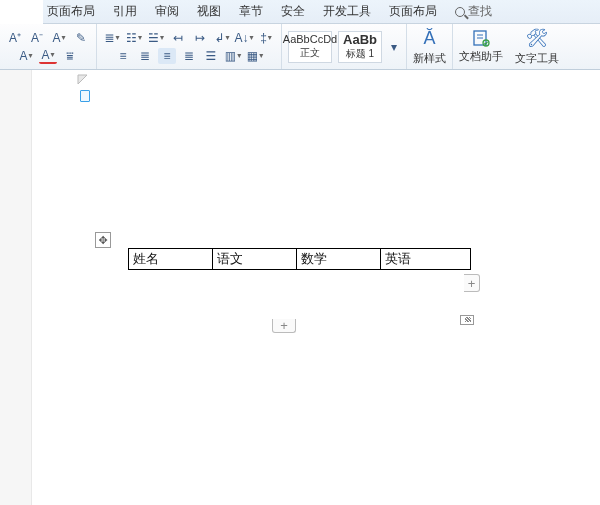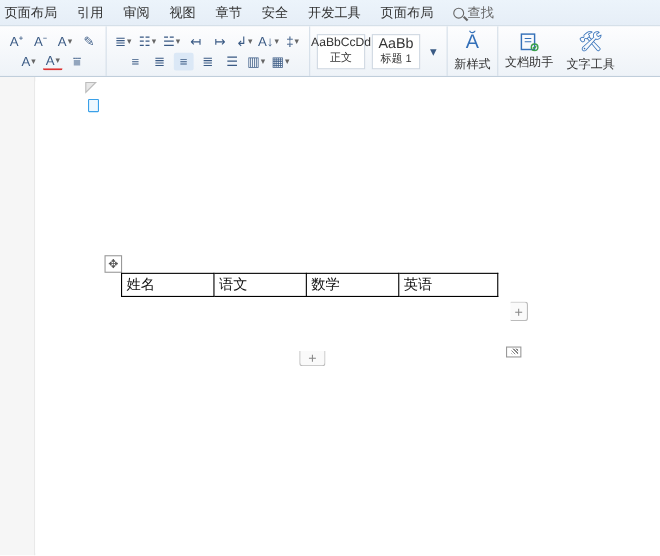--- a/index.html
+++ b/index.html
@@ -10,20 +10,21 @@
   .ribbon-tabs {
     height:24px;
     display:flex;
     align-items:center;
     background:linear-gradient(#ecf4fb,#e6eef7);
     border-bottom:1px solid #c8d4e0;
     font-size:12px;
     color:#333;
     padding-left:4px;
     gap:18px;
+    margin-left:43px;
   }
   .ribbon-tabs span { cursor:default; }
   .search { display:flex; align-items:center; gap:3px; color:#666;}
   .mag {
     width:10px;height:10px;border:1.5px solid #666;border-radius:50%;
     position:relative; display:inline-block;
   }
   .mag::after{content:"";position:absolute;width:5px;height:1.5px;background:#666;
     transform:rotate(45deg);left:8px;top:8px;}
 
@@ -77,21 +78,21 @@
     border:1px solid #3aa0e8; border-radius:1px; background:#eef8ff;
   }
 
   .move-handle{
     position:absolute; left:63px; top:158px; width:16px;height:16px;
     border:1px solid #999;background:#fff;display:flex;align-items:center;
     justify-content:center;color:#555;font-size:11px;
   }
 
   table.data{
-    position:absolute; left:78px; top:174px;
+    position:absolute; left:96px; top:174px;
     border-collapse:collapse; font-size:13px; color:#111;
   }
   table.data td{
     border:1.2px solid #000;
     height:20px; padding:1px 4px 1px 4px;
     vertical-align:middle;
     background:#fff;
   }
   .c1{width:84px;}
   .c2{width:84px;}
@@ -176,21 +177,21 @@
       </div>
     </div>
   </div>
 
   <div class="group">
     <div class="style-box">
       <div class="sample">AaBbCcDd</div>
       <div class="lbl">正文</div>
     </div>
     <div class="style-box">
-      <div class="sample" style="font-weight:normal;font-size:13px">AaBb</div>
+      <div class="sample" style="font-weight:bold;font-size:13px">AaBb</div>
       <div class="lbl">标题 1</div>
     </div>
     <span class="btn" style="width:12px">▾</span>
   </div>
 
   <div class="big-col">
     <span class="glyph">Ᾰ</span>
     <span>新样式</span>
   </div>
   <div style="border-left:1px solid #d4dee8"></div>

